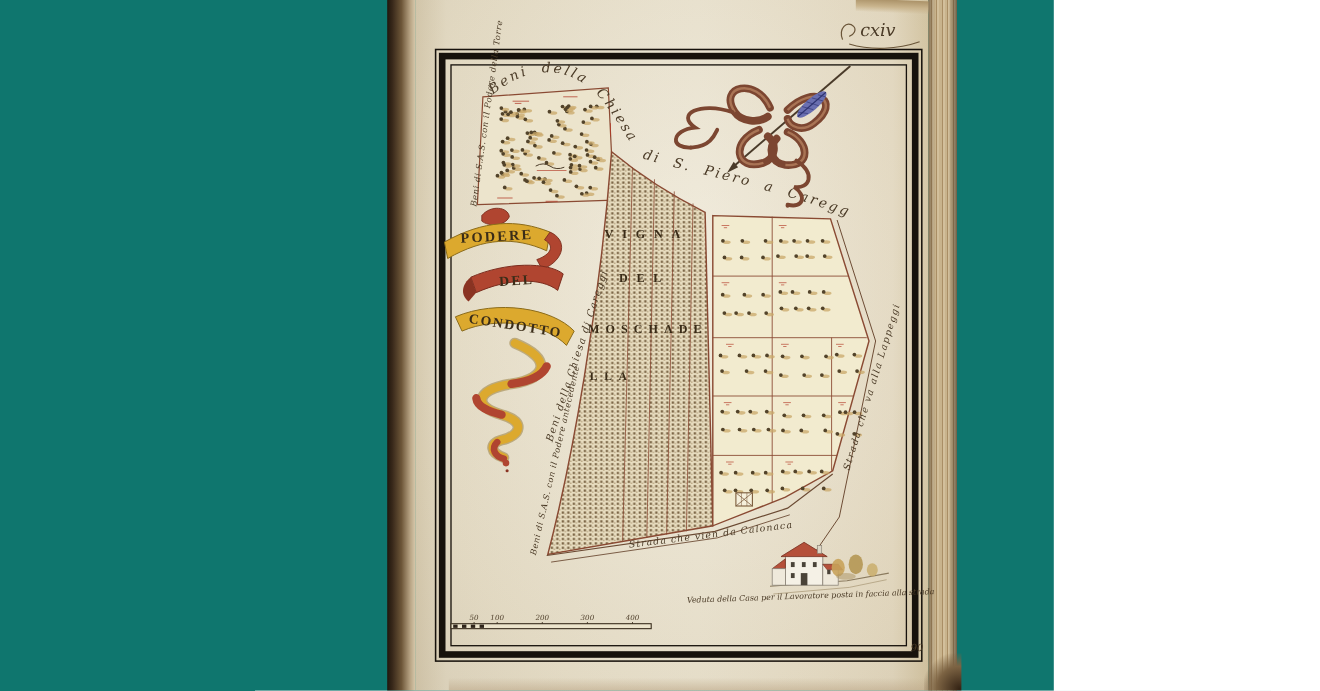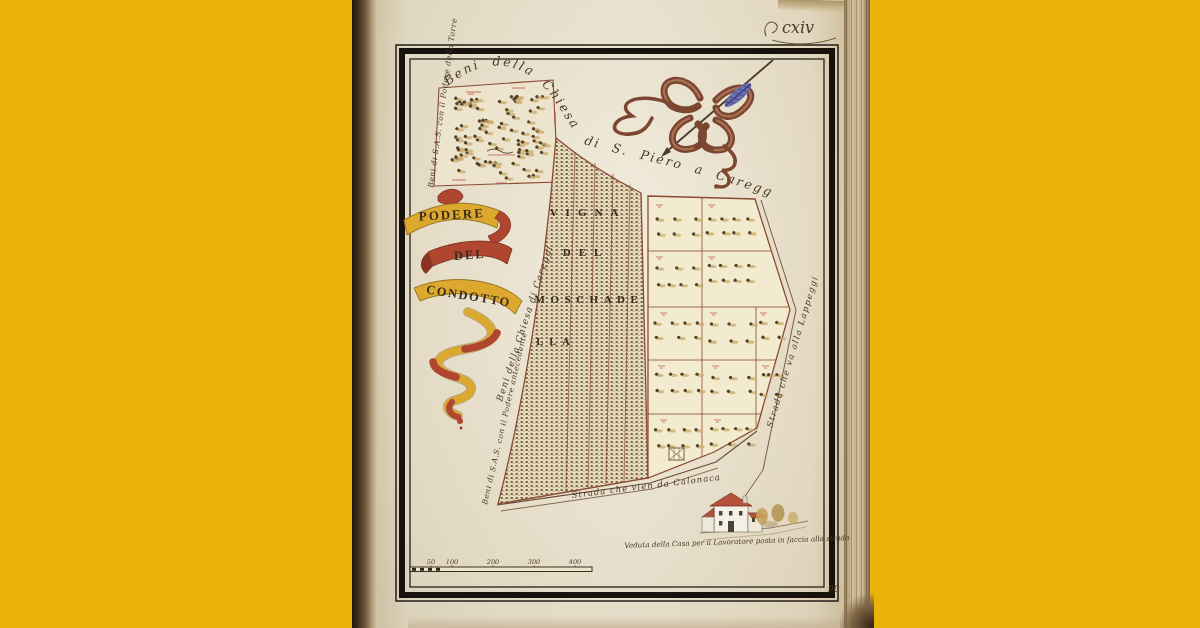--- a/index.html
+++ b/index.html
@@ -1,16 +1,16 @@
 <!DOCTYPE html>
 <html><head>
 <meta charset="utf-8">
 <style>
   html,body{margin:0;padding:0;background:#fff;}
-  .stage{position:relative;width:1200px;height:628px;background:#eab308;overflow:hidden;
+  .stage{position:relative;width:958px;height:628px;background:#0f766e;overflow:hidden;
          font-family:"DejaVu Serif", serif;}
   .book{position:absolute;left:352px;top:0;width:518px;height:628px;}
   .spine{position:absolute;left:0;top:0;width:26px;height:628px;
          background:linear-gradient(90deg,#20160d 0,#38281a 18%,#6d5638 50%,#b7a araa 0);
          background:linear-gradient(90deg,#20160d 0,#38281a 18%,#6d5638 50%,#b7a383 80%,#d8cbae 100%);}
   .page{position:absolute;left:26px;top:0;width:466px;height:628px;
         background:linear-gradient(90deg,#dcd1b6 0,#e9e1cb 6%,#ece5d1 55%,#e7ddc5 93%,#d9cba9 100%);}
   .page-tone{position:absolute;inset:0;background:radial-gradient(ellipse at 55% 42%,rgba(255,255,255,.28) 0%,rgba(122,96,58,.07) 75%,rgba(98,74,42,.12) 100%);pointer-events:none;}
   .top-edge{position:absolute;left:400px;top:0;width:74px;height:12px;
         background:linear-gradient(180deg,#ab9268 0%,#c9b astonishing 0);

